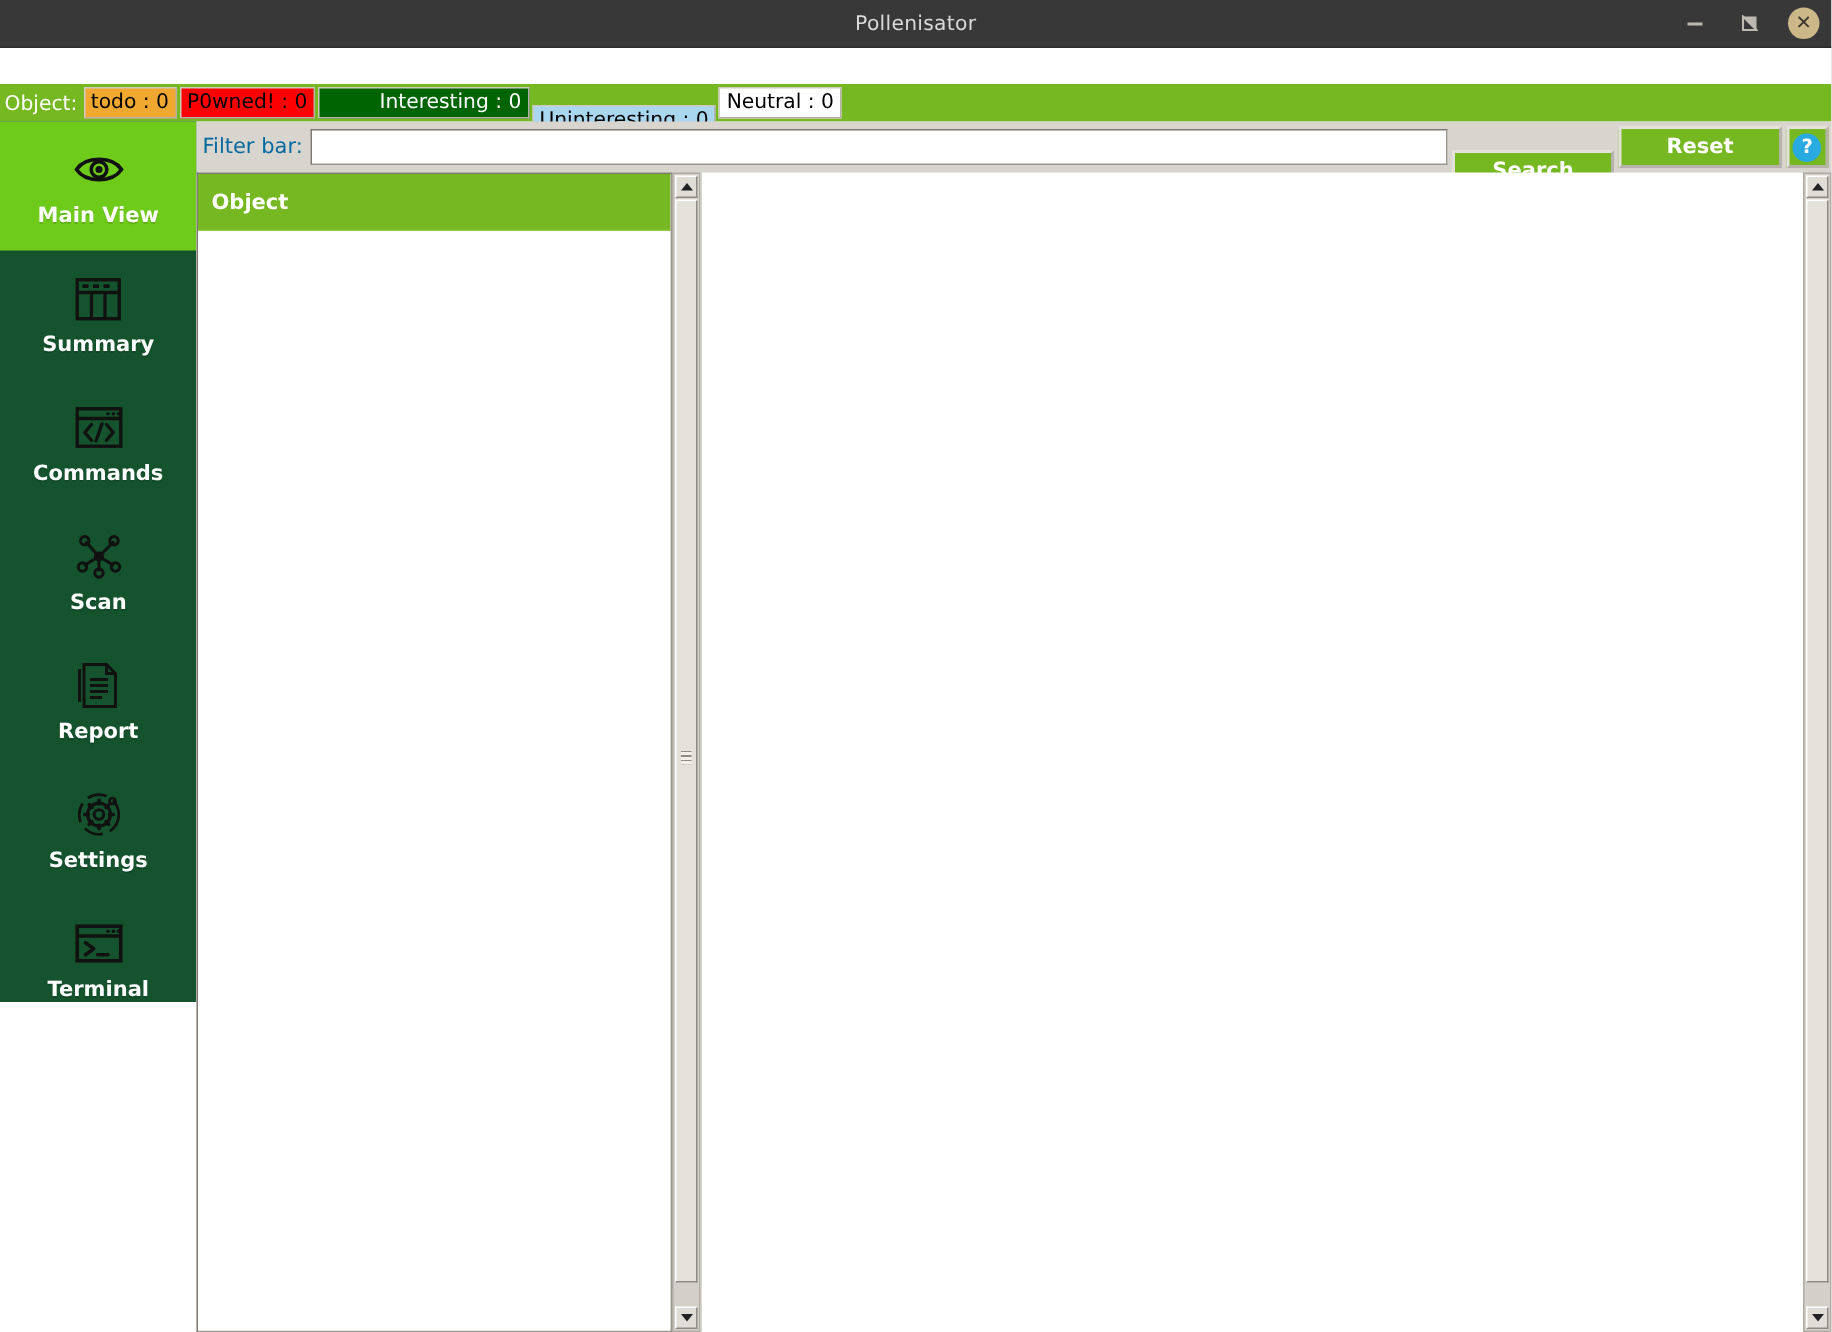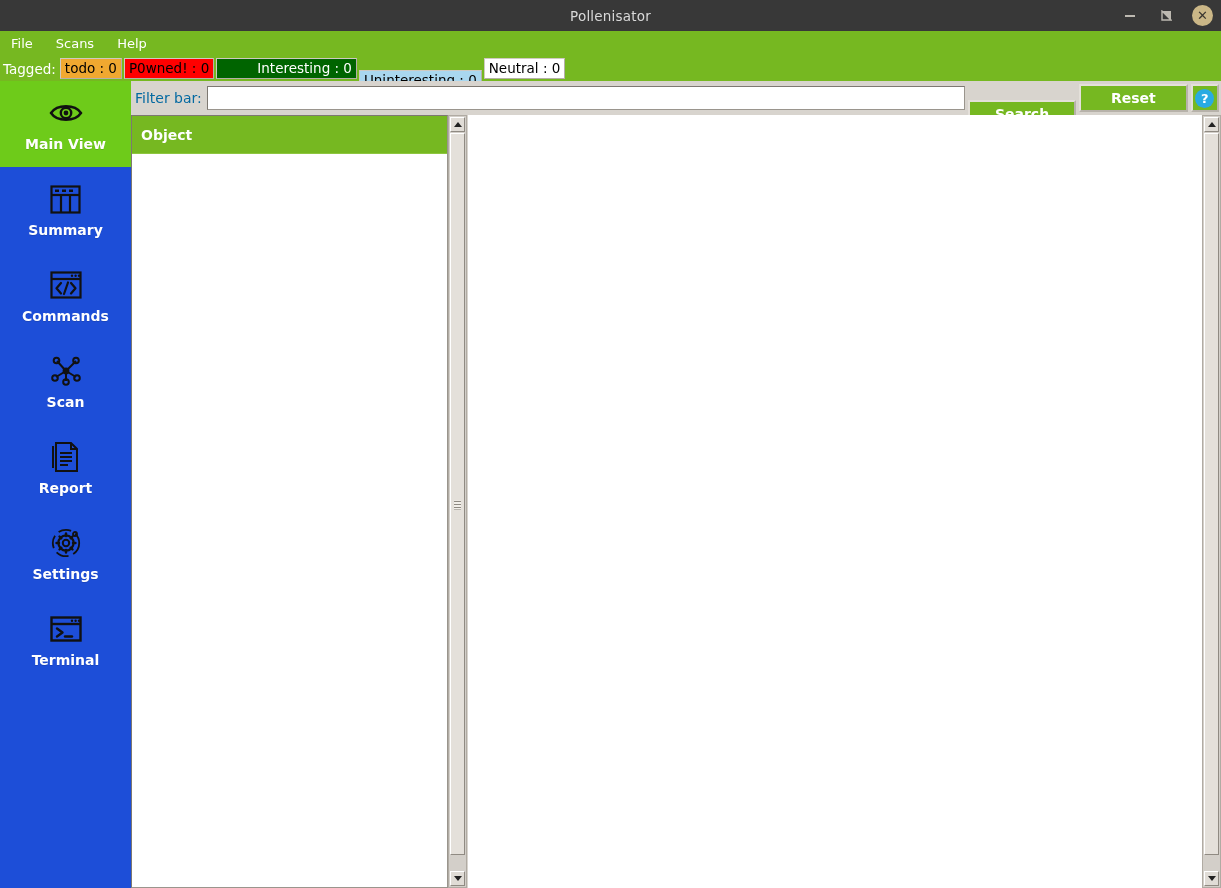--- a/index.html
+++ b/index.html
@@ -118,22 +118,22 @@
     box-sizing: border-box;
     height: 21px;
     display: flex;
     align-items: center;
   }
 
   
   .sidebar {
     position: absolute;
     left: 0; top: 81px;
-    width: 131px; height: 807px;
-    background: #1d4ed8;
+    width: 131px; height: 587px;
+    background: #14532d;
     overflow: hidden;
   }
   .side-item {
     width: 131px;
     height: 86px;
     display: flex;
     flex-direction: column;
     align-items: center;
     justify-content: center;
     cursor: default;
@@ -345,28 +345,23 @@
           <path d="M1 1 L10 1 L10 10 Z" fill="#bdb9b1"></path>
           <path d="M1 1 L1 10 L10 10 Z" fill="none" stroke="#bdb9b1" stroke-width="1.4"></path>
         </svg>
       </div>
       <div class="win-btn win-close">
         <span>✕</span>
       </div>
     </div>
   </div>
 
-  <div class="menubar">
-    <div class="menu-item">File</div>
-    <div class="menu-item">Scans</div>
-    <div class="menu-item">Help</div>
-  </div>
 
   <div class="tagbar">
-    <div class="tagbar-label">Tagged:</div>
+    <div class="tagbar-label">Object:</div>
     <div class="tag-chip" style="background: rgb(240, 168, 48); color: rgb(0, 0, 0);">todo : 0</div>
     <div class="tag-chip" style="background: rgb(255, 0, 0); color: rgb(0, 0, 0);">P0wned! : 0</div>
     <div class="tag-chip" style="background: rgb(0, 100, 0); color: rgb(255, 255, 255); padding-left: 40px;">Interesting : 0</div>
     <div class="tag-chip" style="background: rgb(169, 215, 239); color: rgb(0, 0, 0); margin-top: 24px;">Uninteresting : 0</div>
     <div class="tag-chip" style="background: rgb(255, 255, 255); color: rgb(0, 0, 0);">Neutral : 0</div>
   </div>
 
   <div class="sidebar">
 
     <div class="side-item active">

